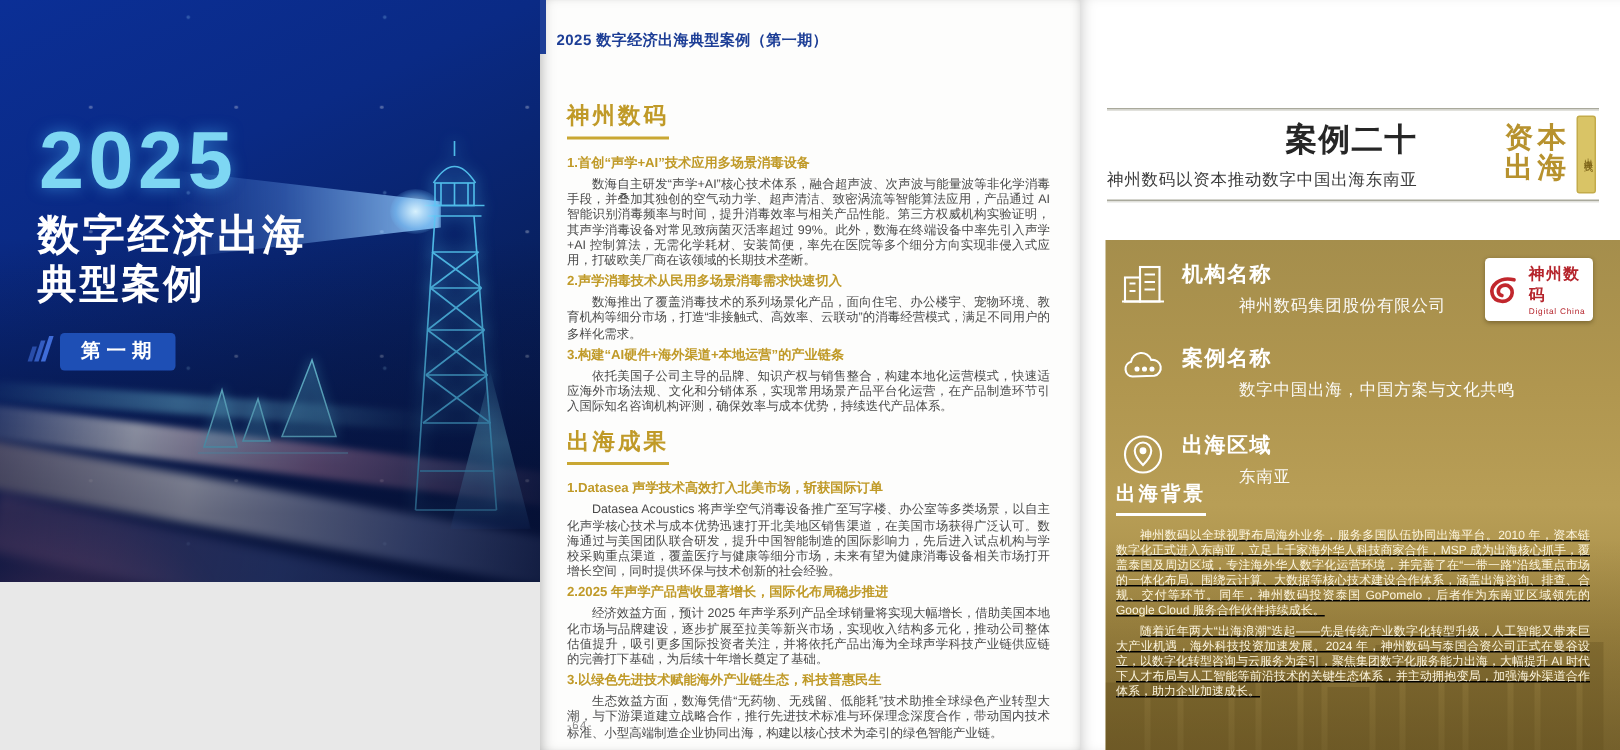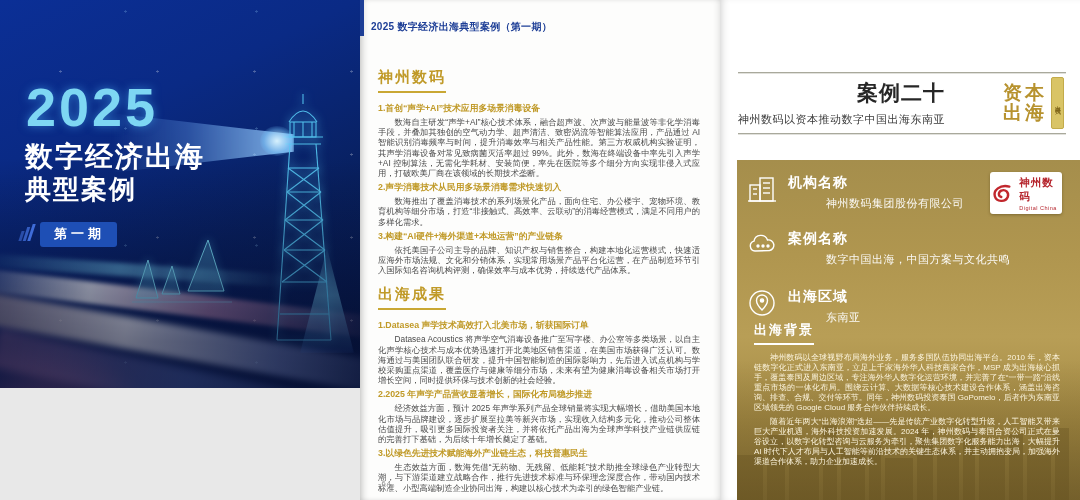--- a/index.html
+++ b/index.html
@@ -87,21 +87,21 @@
   .info-row { position:absolute; left:10px; display:flex; gap:11px; align-items:flex-start; }
   .info-icon { width:30px; height:30px; flex:0 0 30px; }
   .info-label { font-size:14px; font-weight:bold; color:#ffffff; letter-spacing:1px; }
   .info-value { font-size:11px; color:rgba(255,255,255,.95); margin-top:4px; letter-spacing:.5px;margin-left:38px; }
   .row-1 { top:14px; } .row-2 { top:70px; } .row-3 { top:128px; }
   .logo-card { position:absolute; top:12px; right:18px; width:72px; height:42px; background:#ffffff;
                border-radius:3px; display:flex; align-items:center; justify-content:center; gap:5px;
                box-shadow:0 1px 3px rgba(60,45,10,.4); }
   .logo-text-name { font-size:10.5px; font-weight:bold; color:#b5242c; letter-spacing:1px; }
   .logo-text-sub  { font-size:5.5px; color:#b5242c; letter-spacing:.5px; margin-top:1px; }
-  .bg-sec { position:absolute; top:160px; left:17px; right:20px; }
+  .bg-sec { position:absolute; top:160px; left:7px; right:20px;text-decoration:underline; }
   .bg-head { display:inline-block; color:#ffffff; font-weight:bold; font-size:13px; letter-spacing:2px;
              border-bottom:2px solid #ffffff; padding-bottom:4px; }
   .bg-para { font-size:8px; line-height:10px; color:#fcf4dd; text-align:justify; text-indent:2em; margin-top:8px; }
   .bg-para + .bg-para { margin-top:4px; }
 </style>
 </head>
 <body>
 
 <div class="spread">
 

